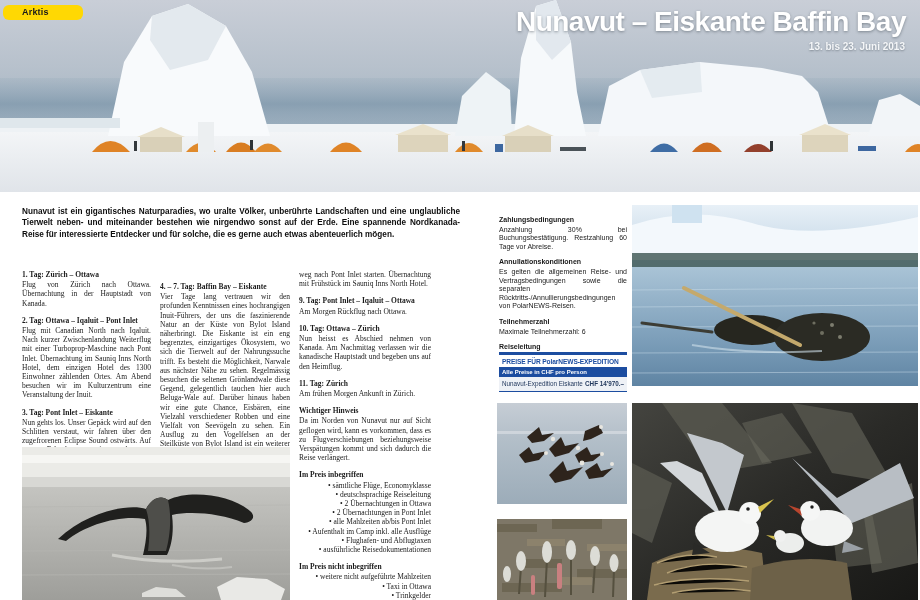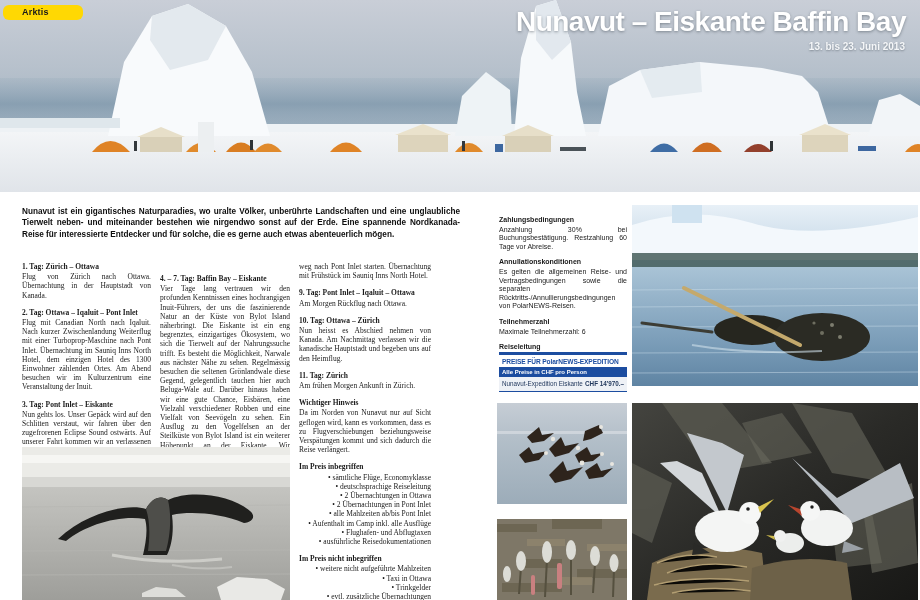--- a/index.html
+++ b/index.html
@@ -18,21 +18,21 @@
   
   #intro{left:22px;top:206px;width:438px;font-size:8.2px;font-weight:bold;
       line-height:1.38;text-align:justify;color:#0d0d0d;}
   
   .col{font-family:"Liberation Serif",serif;font-size:7.5px;line-height:9.2px;
       text-align:justify;color:#1a1a1a;}
   #col1{left:22px;top:254px;width:129px;}
   #col2{left:160px;top:266px;width:130px;}
   #col3{left:299px;top:254px;width:132px;height:346px;overflow:hidden;}
   .sec{margin-top:8px;}
-  .sec:first-child{margin-top:8px;}
+  .sec:first-child{margin-top:16px;}
   .sec-h{font-weight:bold;text-align:left;}
   .sec-b{margin-top:1px;}
   .pre{white-space:pre-line;text-align:right;}
   
   #info{left:499px;top:209px;width:128px;font-size:7px;line-height:8.6px;
       text-align:justify;color:#1a1a1a;}
   #info .sec{margin-top:7px;}
   #info .sec-h{font-weight:bold;}
   #info-closing{margin-top:7px;font-weight:bold;text-align:left;}
   

